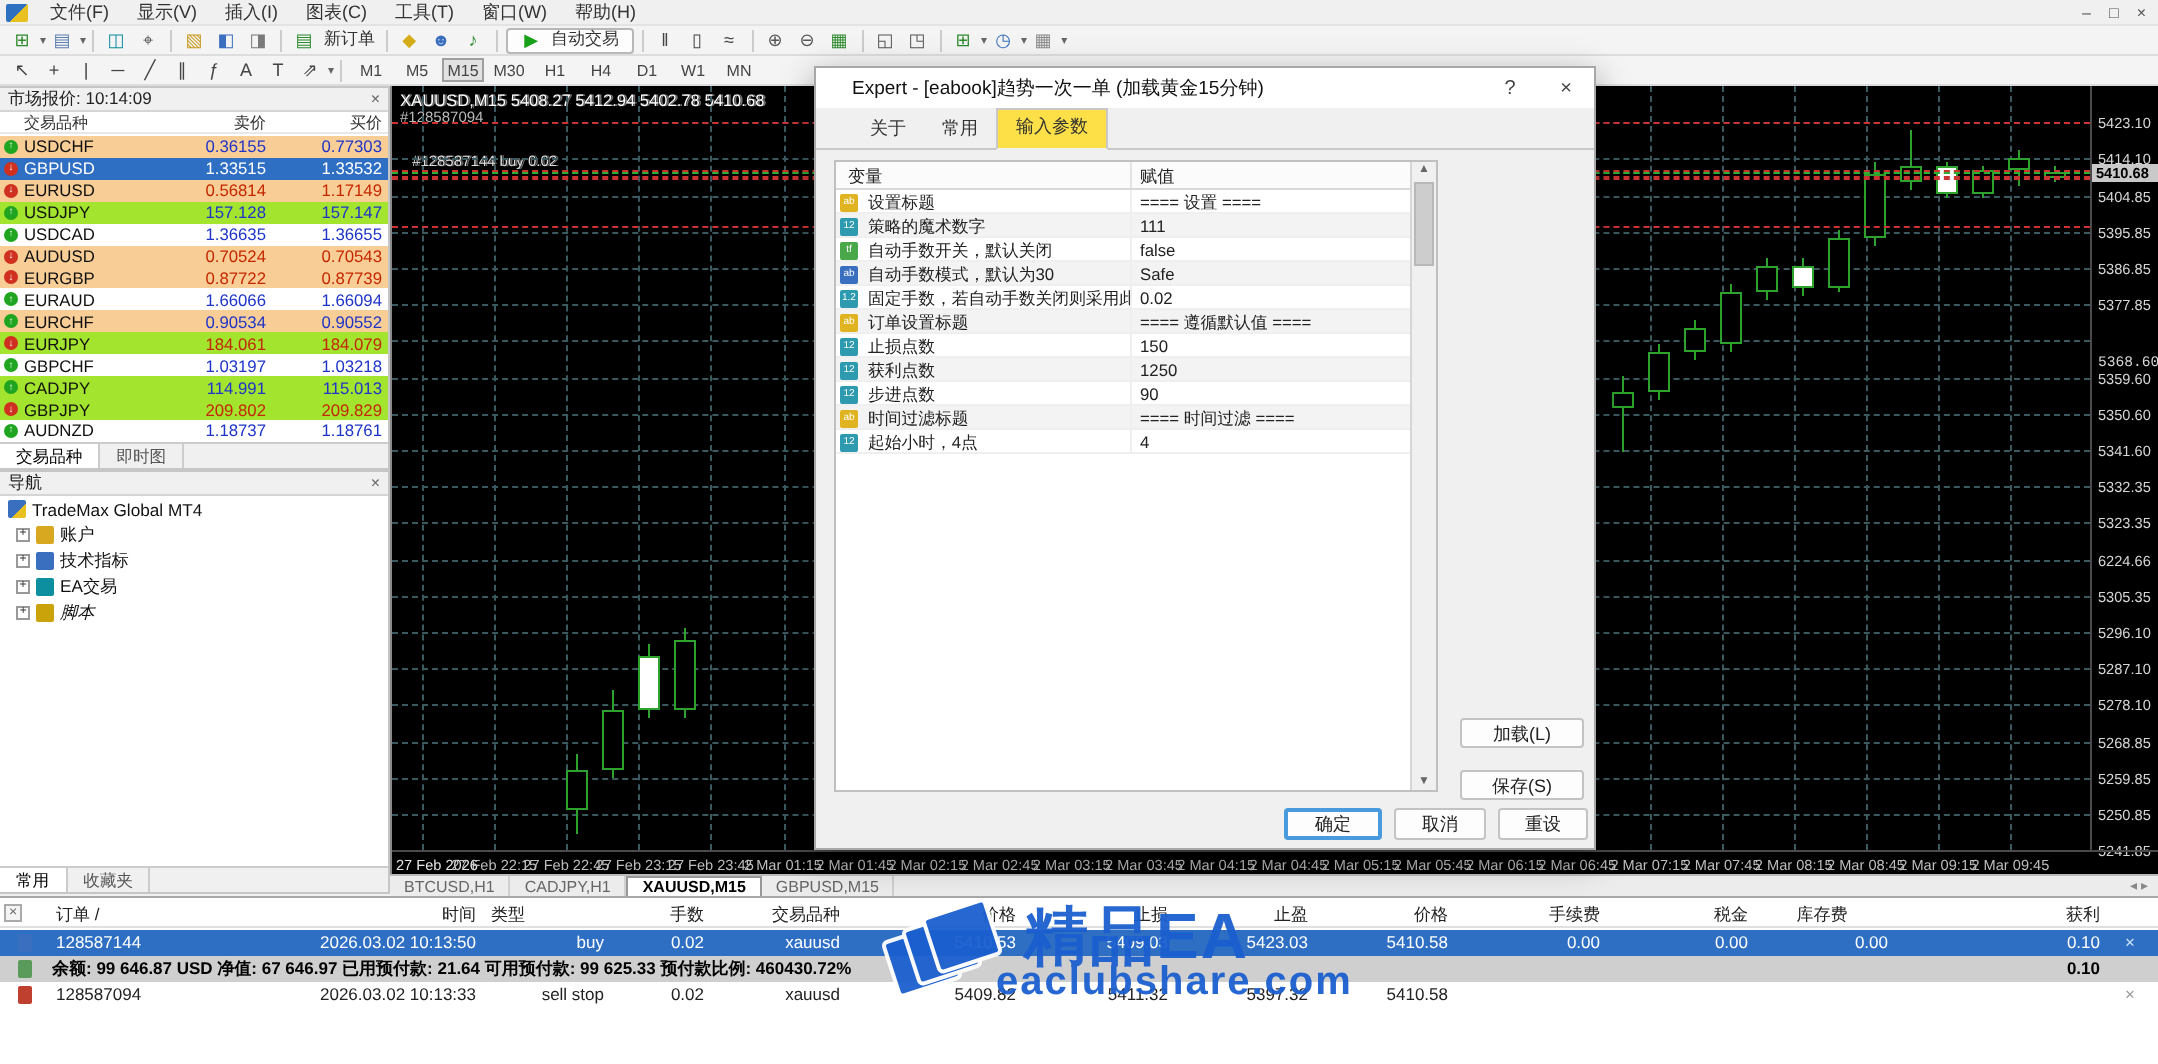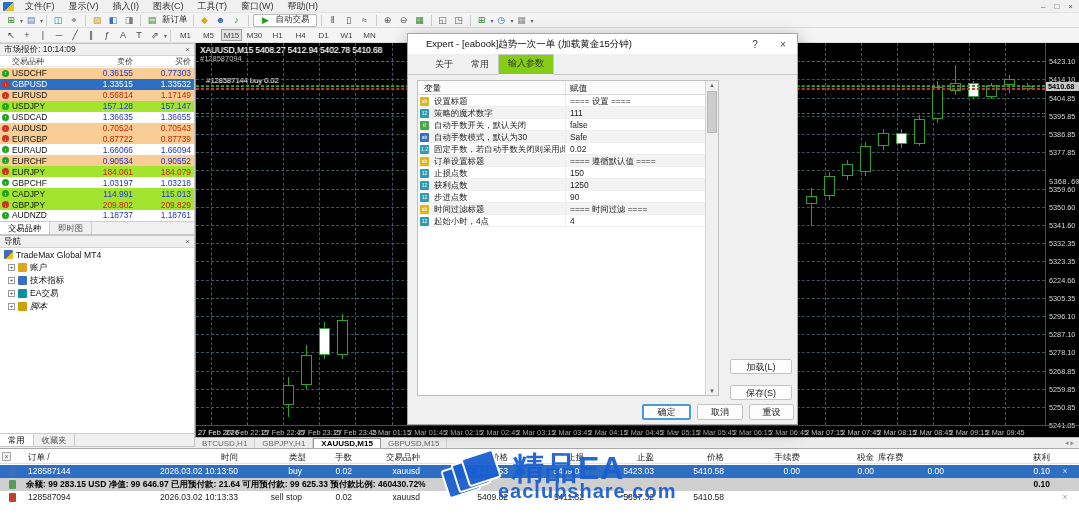--- a/index.html
+++ b/index.html
@@ -72,21 +72,21 @@
 .ctab{padding:0 7px;height:100%;display:flex;align-items:center;border-right:1px solid #d0d0d0;white-space:nowrap}
 .ctab.active{background:#fff;color:#000;border:1px solid #999;border-bottom:none;font-weight:bold}
 #ctscroll{margin-left:auto;padding-right:5px;color:#888;font-size:7px}
 
 #dialog{position:absolute;left:407px;top:33px;width:391px;height:392px;background:#f0f0f0;border:1px solid #a8a8a8;box-shadow:0 5px 16px rgba(0,0,0,.35);z-index:40}
 .dlg-title{height:20px;background:#fff;display:flex;align-items:center;font-size:9.5px;color:#111;padding-left:18px}
 .dlg-btn{margin-left:auto;width:28px;text-align:center;color:#444;font-size:10px}
 .dlg-btn+.dlg-btn{margin-left:0}
 #dlg-tabs{position:absolute;left:0;top:22px;width:100%;height:19px;display:flex;align-items:flex-end;padding-left:18px;border-bottom:1px solid #c8c8c8}
 .dtab{padding:2px 9px 3px;font-size:9px;color:#333}
-.dtab.active{border:1px solid #c8c8c8;border-bottom:1px solid #f0f0f0;background:#84cc16;margin-bottom:-1px;padding-bottom:4px}
+.dtab.active{border:1px solid #c8c8c8;border-bottom:1px solid #f0f0f0;background:#fde047;margin-bottom:-1px;padding-bottom:4px}
 #dlg-table{position:absolute;left:9px;top:46px;width:302px;height:316px;background:#fff;border:1px solid #c0c0c0}
 .dlg-thead{display:flex;height:14px;line-height:14px;font-size:8.6px;color:#222;background:#fbfbfb;border-bottom:1px solid #d8d8d8}
 .dlg-thead span:first-child{flex:0 0 148px;padding-left:6px;border-right:1px solid #e4e4e4}
 .dlg-thead span:last-child{flex:1;padding-left:4px}
 .prow{display:flex;height:12px;line-height:12px;border-bottom:1px solid #efefef;font-size:8.4px;width:287px}
 .prow.alt{background:#f3f3f3}
 .pname{flex:0 0 148px;padding-left:16px;position:relative;border-right:1px solid #efefef;white-space:nowrap;overflow:hidden}
 .pico{position:absolute;left:2px;top:1.5px;width:9px;height:9px;border-radius:1px;font-size:5px;color:#fff;text-align:center;line-height:9px}
 .pval{flex:1;padding-left:4px;white-space:nowrap;overflow:hidden}
 #dlg-scroll{position:absolute;right:0;top:0;bottom:0;width:13px;background:#f0f0f0;border-left:1px solid #d6d6d6;font-size:6px;color:#666;text-align:center}
@@ -576,21 +576,21 @@
       <div class="tlab" style="left: 628.7px; transform: translateX(-50%);">2 Mar 07:15</div>
       <div class="tlab" style="left: 664.8px; transform: translateX(-50%);">2 Mar 07:45</div>
       <div class="tlab" style="left: 700.9px; transform: translateX(-50%);">2 Mar 08:15</div>
       <div class="tlab" style="left: 737px; transform: translateX(-50%);">2 Mar 08:45</div>
       <div class="tlab" style="left: 773.1px; transform: translateX(-50%);">2 Mar 09:15</div>
       <div class="tlab" style="left: 809.2px; transform: translateX(-50%);">2 Mar 09:45</div>
     </div>
 </div>
 <div id="charttabs">
     <div class="ctab">BTCUSD,H1</div>
-    <div class="ctab">GBPJPY,H1</div>
+    <div class="ctab">CADJPY,H1</div>
     <div class="ctab active">XAUUSD,M15</div>
     <div class="ctab">GBPUSD,M15</div>
     <div id="ctscroll">◂ ▸</div>
   </div>
 
 <div id="dialog">
   <div class="dlg-title">
     <span>Expert - [eabook]趋势一次一单 (加载黄金15分钟)</span>
     <span class="dlg-btn">?</span>
     <span class="dlg-btn">×</span>
@@ -662,30 +662,30 @@
   <div id="btn-ok" class="dbtn">确定</div>
   <div id="btn-cancel" class="dbtn">取消</div>
   <div id="btn-reset" class="dbtn">重设</div>
 </div>
 
 <div id="terminal">
   <div id="term-close">×</div>
   <div class="thead-row" id="term-head">
       <span class="tcell" style="left: 26px; width: 92px; text-align: left; padding-left: 2px;">订单 /</span>
       <span class="tcell" style="left: 118px; width: 124px; text-align: right; padding-right: 4px;">时间</span>
-      <span class="tcell" style="left: 246px; width: 64px; text-align: right; padding-right: 4px;">类型</span>
+      <span class="tcell" style="left: 224px; width: 64px; text-align: center; padding-right: 4px;">类型</span>
       <span class="tcell" style="left: 306px; width: 50px; text-align: right; padding-right: 4px;">手数</span>
       <span class="tcell" style="left: 356px; width: 68px; text-align: right; padding-right: 4px;">交易品种</span>
       <span class="tcell" style="left: 424px; width: 88px; text-align: right; padding-right: 4px;">价格</span>
       <span class="tcell" style="left: 512px; width: 76px; text-align: right; padding-right: 4px;">止损</span>
       <span class="tcell" style="left: 588px; width: 70px; text-align: right; padding-right: 4px;">止盈</span>
       <span class="tcell" style="left: 658px; width: 70px; text-align: right; padding-right: 4px;">价格</span>
       <span class="tcell" style="left: 728px; width: 76px; text-align: right; padding-right: 4px;">手续费</span>
       <span class="tcell" style="left: 804px; width: 74px; text-align: right; padding-right: 4px;">税金</span>
-      <span class="tcell" style="left: 878px; width: 70px; text-align: left; padding-right: 4px;">库存费</span>
+      <span class="tcell" style="left: 878px; width: 70px; text-align: center; padding-right: 4px;">库存费</span>
       <span class="tcell" style="left: 948px; width: 106px; text-align: right; padding-right: 4px;">获利</span>
     </div>
   <div id="term-rows">
       <div class="trow sel" style="top: 16px;">
         <span class="tcell" style="left: 0px; width: 26px; text-align: left;">
           <span class="doc" style="background: rgb(58, 111, 191);"></span>
         </span>
         <span class="tcell" style="left: 26px; width: 92px; text-align: left; padding-left: 2px;">128587144</span>
         <span class="tcell" style="left: 118px; width: 124px; text-align: right; padding-right: 4px;">2026.03.02 10:13:50</span>
         <span class="tcell" style="left: 242px; width: 64px; text-align: right; padding-right: 4px;">buy</span>
@@ -715,21 +715,21 @@
         <span class="tcell" style="left: 588px; width: 70px; text-align: right; padding-right: 4px;">5397.32</span>
         <span class="tcell" style="left: 658px; width: 70px; text-align: right; padding-right: 4px;">5410.58</span>
         <span class="tcell" style="left: 728px; width: 76px; text-align: right; padding-right: 4px;"></span>
         <span class="tcell" style="left: 804px; width: 74px; text-align: right; padding-right: 4px;"></span>
         <span class="tcell" style="left: 878px; width: 70px; text-align: right; padding-right: 4px;"></span>
         <span class="tcell" style="left: 948px; width: 106px; text-align: right; padding-right: 4px;"></span>
         <span class="tcell" style="left: 1054px; width: 22px; text-align: center; color: rgb(153, 153, 153);">×</span>
       </div>
       <div class="trow balrow" style="top: 29px;">
         <span class="doc" style="background: rgb(90, 154, 90); top: 2px;"></span>
-        <span class="tcell" style="left: 26px; width: 900px;">余额: 99 283.15 USD   净值: 99 646.97   已用预付款: 21.64   可用预付款: 99 625.33   预付款比例: 460430.72%</span>
+        <span class="tcell" style="left: 26px; width: 900px;">余额: 99 646.87 USD   净值: 67 646.97   已用预付款: 21.64   可用预付款: 99 625.33   预付款比例: 460430.72%</span>
         <span class="tcell" style="left: 948px; width: 106px; text-align: right; padding-right: 4px;">0.10</span>
       </div>
     </div>
 </div>
 
 <div id="wm">
   <div class="wbook b1"></div>
   <div class="wbook b2"></div>
   <div class="wbook b3"></div>
   <div id="wm-t1">精品EA</div>

